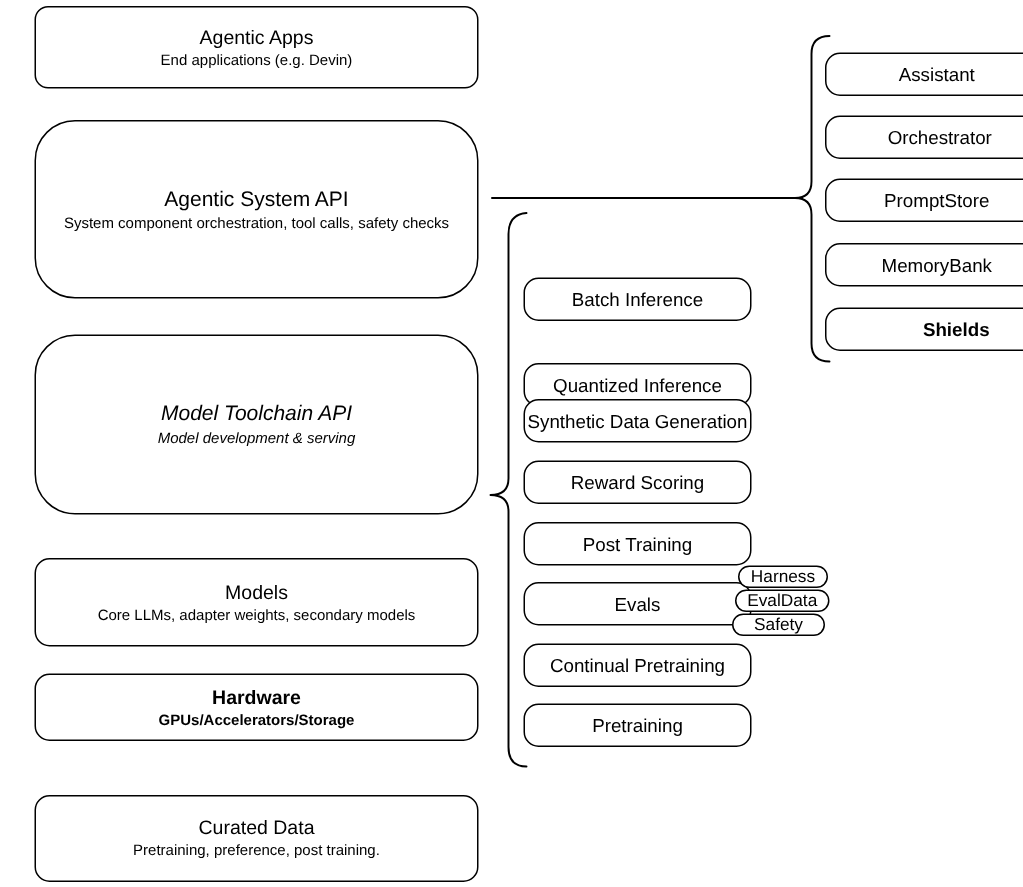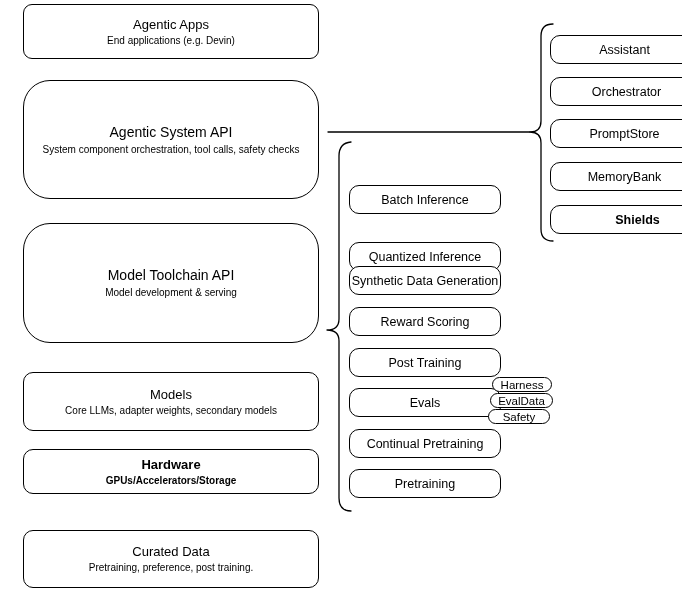--- a/index.html
+++ b/index.html
@@ -65,21 +65,21 @@
   <div class="node stack-node" style="left:3px; top:4px; width:296px; height:55px; border-radius:9px;">
     <div class="title">Agentic Apps</div>
     <div class="subtitle">End applications (e.g. Devin)</div>
   </div>
 
   <div class="node stack-node lg" style="left:3px; top:80px; width:296px; height:119px; border-radius:27px;">
     <div class="title">Agentic System API</div>
     <div class="subtitle">System component orchestration, tool calls, safety checks</div>
   </div>
 
-  <div class="node stack-node lg" style="left:3px; top:223px; width:296px; height:120px; border-radius:27px;">
+  <div class="node stack-node lg" style="left:3px; top:223px; width:296px; height:120px; border-radius:27px;font-style:italic;">
     <div class="title">Model Toolchain API</div>
     <div class="subtitle">Model development &amp; serving</div>
   </div>
 
   <div class="node stack-node" style="left:3px; top:372px; width:296px; height:59px; border-radius:10px;">
     <div class="title">Models</div>
     <div class="subtitle">Core LLMs, adapter weights, secondary models</div>
   </div>
 
   <div class="node stack-node" style="left:3px; top:449px; width:296px; height:45px; border-radius:10px;font-weight:bold;">

